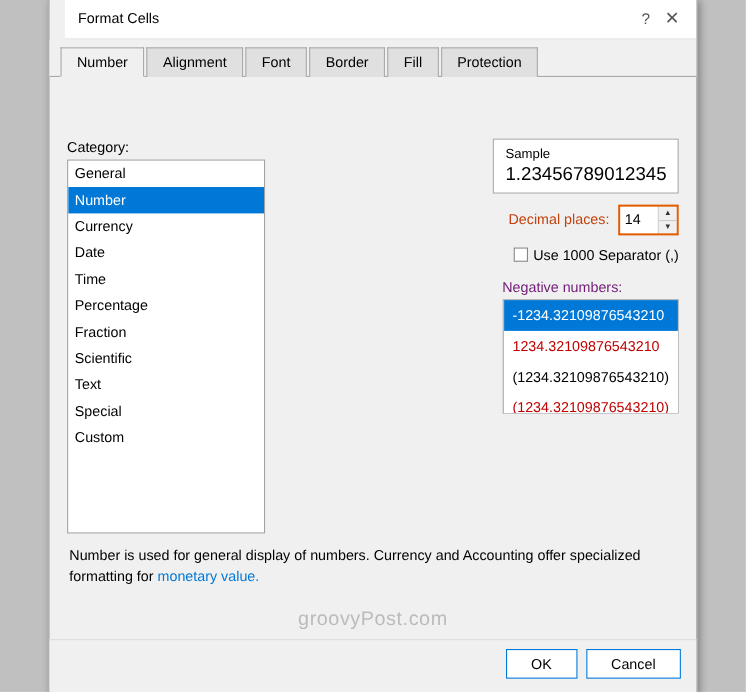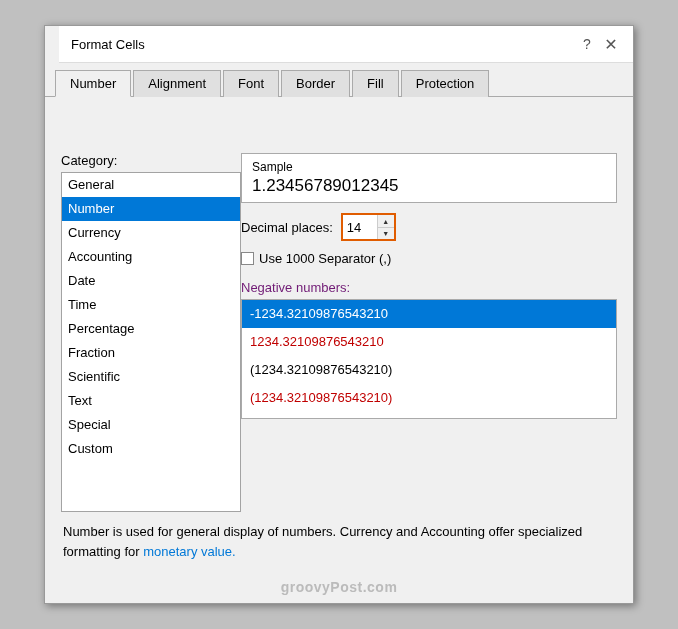--- a/index.html
+++ b/index.html
@@ -80,20 +80,21 @@
       border-bottom: 1px solid #f0f0f0;
       font-weight: normal;
       z-index: 1;
     }
     
     .content {
       padding: 16px 16px 12px 16px;
     }
     .main-layout {
       display: flex;
+      gap: 16px;
       margin-top: 40px;
     }
     
     .left-panel {
       width: 180px;
       flex-shrink: 0;
     }
     .panel-label {
       font-size: 13px;
       margin-bottom: 4px;
@@ -116,20 +117,21 @@
     .list-item.selected {
       background: #0078d7;
       color: #fff;
     }
     
     .right-panel {
       flex: 1;
       display: flex;
       flex-direction: column;
       gap: 10px;
+      align-items: flex-end;
     }
     .sample-section {
       border: 1px solid #aaa;
       padding: 6px 10px;
       background: #fff;
     }
     .sample-label {
       font-size: 12px;
       color: #000;
       margin-bottom: 2px;
@@ -138,21 +140,21 @@
       font-size: 17px;
       color: #000;
     }
     .decimal-row {
       display: flex;
       align-items: center;
       gap: 8px;
     }
     .decimal-label {
       font-size: 13px;
-      color: #000000;
+      color: #c2410c;
     }
     .decimal-input-wrap {
       border: 2px solid #e05c00;
       display: flex;
       align-items: stretch;
       background: #fff;
     }
     .decimal-input {
       width: 34px;
       border: none;
@@ -203,21 +205,21 @@
     }
     .neg-label {
       font-size: 13px;
       color: #701a75;
       margin-top: 4px;
       margin-bottom: 4px;
     }
     .neg-list {
       border: 1px solid #aaa;
       background: #fff;
-      height: 120px;
+      height: 104px;
       overflow-y: auto;
       position: relative;
     }
     .neg-item {
       padding: 3px 8px;
       font-size: 13px;
       cursor: pointer;
       line-height: 22px;
     }
     .neg-item.selected {
@@ -236,24 +238,23 @@
       padding: 0 2px;
     }
     .description-area a, .desc-link {
       color: #0078d7;
       text-decoration: none;
     }
     
     .watermark {
       text-align: center;
       color: #bbb;
-      font-size: 14px;
+      font-size: 18px;
       padding: 6px 0 8px 0;
       letter-spacing: 0.5px;
-      font-weight: bold;
     }
     
     .footer {
       display: flex;
       justify-content: flex-end;
       gap: 8px;
       padding: 8px 14px 14px 14px;
       border-top: 1px solid #ddd;
       background: #f0f0f0;
     }
@@ -305,21 +306,20 @@
 
   <div class="content">
     <div class="main-layout">
 
       <div class="left-panel">
         <div class="panel-label">Category:</div>
         <div class="list-box">
           <div class="list-item">General</div>
           <div class="list-item selected">Number</div>
           <div class="list-item">Currency</div>
-          <div class="list-item">Accounting</div>
           <div class="list-item">Date</div>
           <div class="list-item">Time</div>
           <div class="list-item">Percentage</div>
           <div class="list-item">Fraction</div>
           <div class="list-item">Scientific</div>
           <div class="list-item">Text</div>
           <div class="list-item">Special</div>
           <div class="list-item">Custom</div>
         </div>
       </div>
@@ -361,13 +361,17 @@
       </div>
     </div>
 
     <div class="description-area">
       <span>Number is used for general display of numbers.  Currency and Accounting offer specialized formatting for <span class="desc-link">monetary value.</span></span>
     </div>
   </div>
 
   <div class="watermark">groovyPost.com</div>
 
+  <div class="footer">
+    <button class="footer-btn primary">OK</button>
+    <button class="footer-btn">Cancel</button>
+  </div>
 </div>
 
 </body></html>

